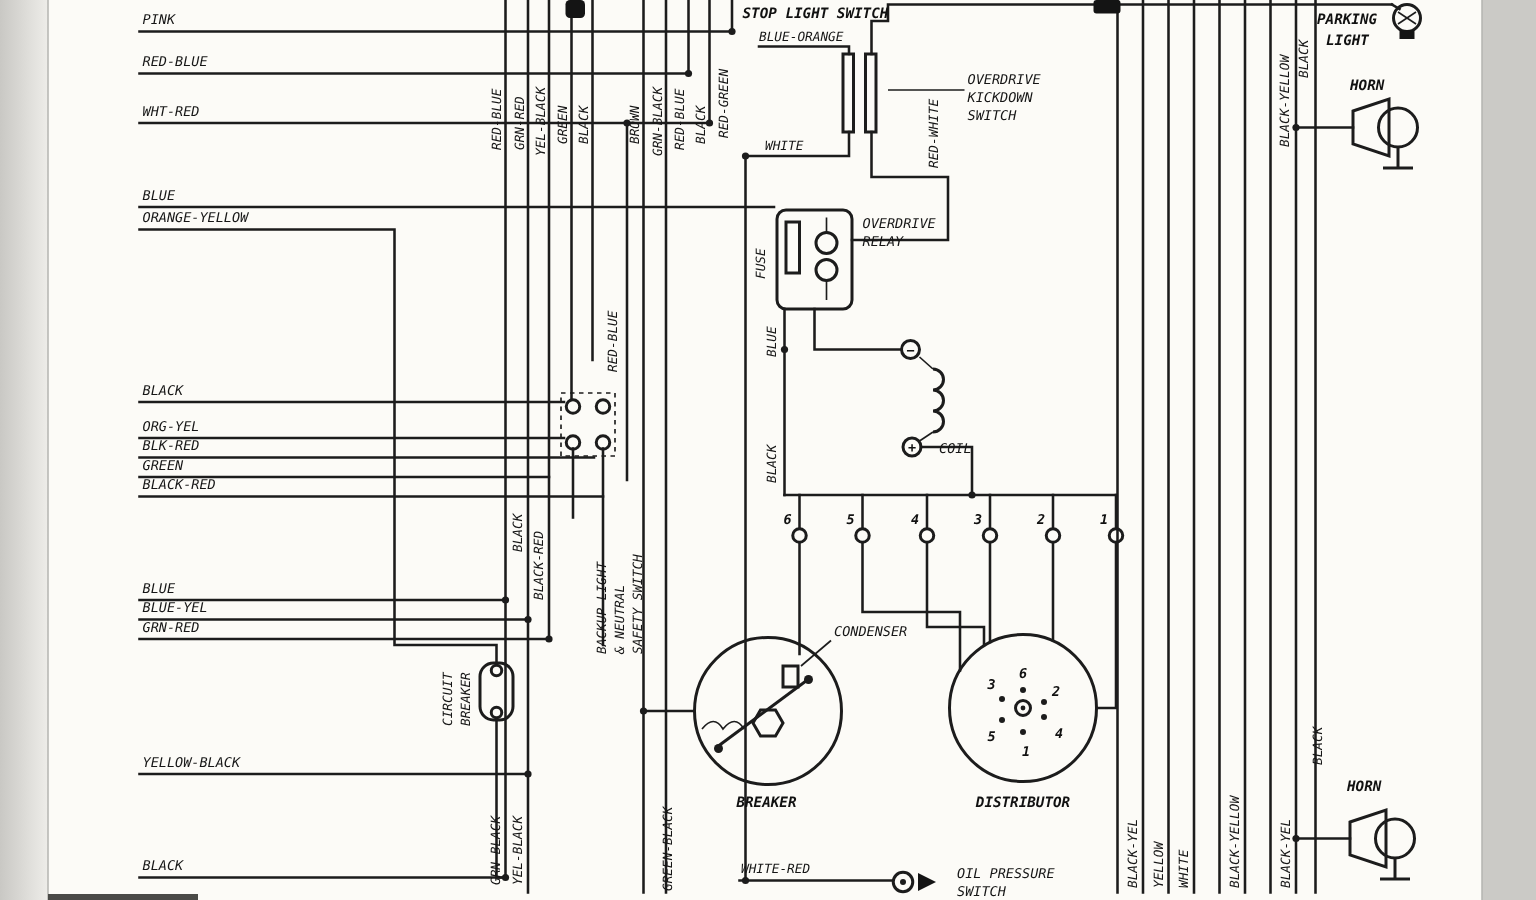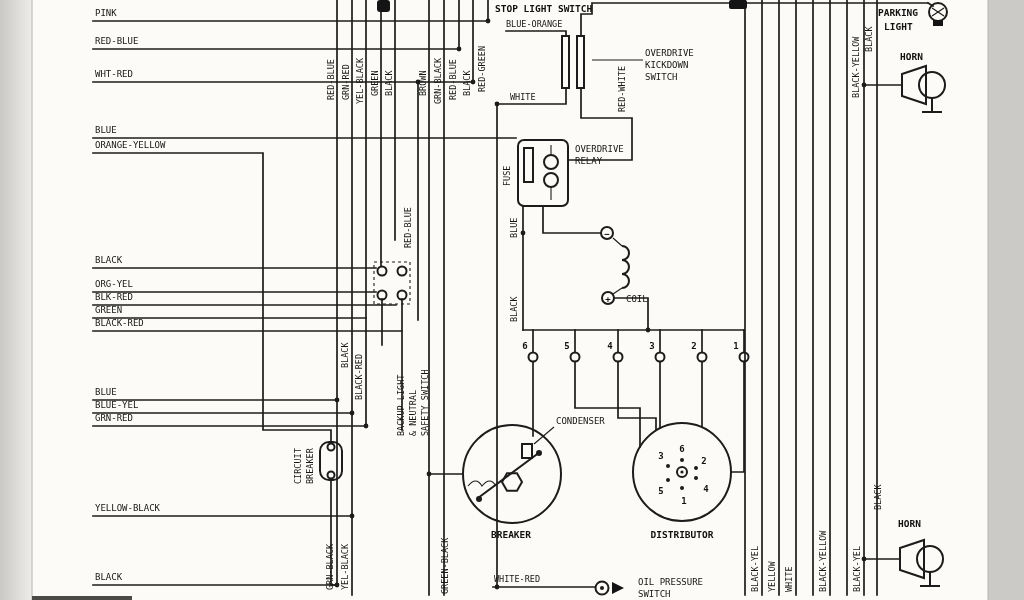--- a/index.html
+++ b/index.html
@@ -1,17 +1,17 @@
 <!DOCTYPE html>
 <html><head>
 <meta charset="utf-8">
 <title>Diagram</title>
 <style>
   html,body{margin:0;padding:0;background:#e9e8e4;}
-  #stage{position:relative;width:1024px;height:600px;overflow:hidden;background:#fcfbf7;}
+  #stage{position:relative;width:1024px;height:600px;overflow:hidden;background:#fcfbf7;font-style:italic;}
   svg{display:block;}
   .wire{stroke:#1c1c1c;stroke-width:1.7;fill:none;stroke-linecap:square;}
   .thin{stroke:#1c1c1c;stroke-width:1.1;fill:none;}
   .comp{stroke:#1c1c1c;stroke-width:2;fill:none;}
   .fillc{fill:#141414;stroke:none;}
   .dot{fill:#1c1c1c;stroke:none;}
   .lbl{font-family:"DejaVu Sans Mono","Liberation Mono",monospace;font-size:9px;fill:#161616;}
   .lbls{font-family:"DejaVu Sans Mono","Liberation Mono",monospace;font-size:8.5px;fill:#161616;}
   .lblb{font-family:"DejaVu Sans Mono","Liberation Mono",monospace;font-size:9.5px;font-weight:bold;fill:#111;}
   .num{font-family:"DejaVu Sans Mono","Liberation Mono",monospace;font-size:9px;font-weight:bold;fill:#111;}

